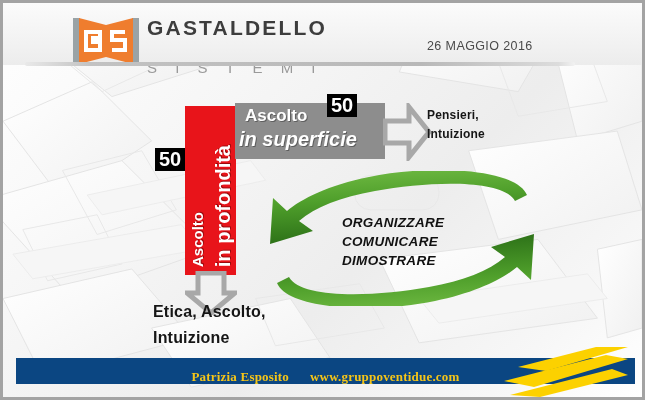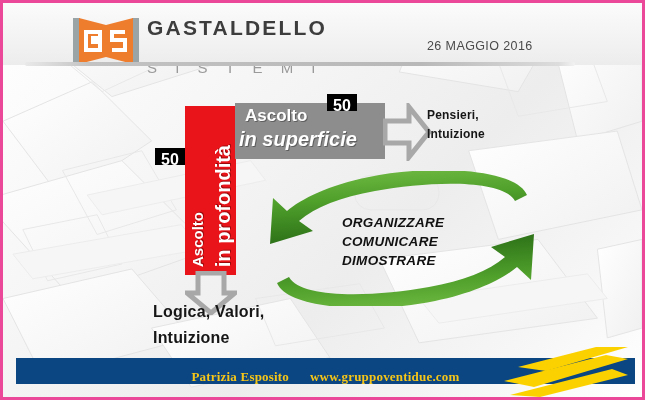--- a/index.html
+++ b/index.html
@@ -5,21 +5,21 @@
 <style>
   html,body{margin:0;padding:0;background:#555;}
   body{font-family:"Liberation Sans",sans-serif;}
 
   #slide{
     position:relative;
     width:645px;height:400px;
     overflow:hidden;
     background:#ffffff;
     box-sizing:border-box;
-    border:3px solid #ec4899;
+    border:3px solid #a3a3a3;
   }
 
   
   .bg{position:absolute;inset:0;overflow:hidden;background:
       linear-gradient(135deg,#ffffff 0%,#f4f4f4 38%,#ededed 60%,#f7f7f7 85%,#ffffff 100%);}
   .bg svg{position:absolute;inset:0;width:100%;height:100%;}
   .bg-top-shade{position:absolute;left:0;right:0;top:0;height:62px;
       background:linear-gradient(180deg,#fbfbfb 0%,#f1f1f1 70%,#ececec 100%);}
 
   
@@ -45,21 +45,21 @@
       color:#ffffff;text-shadow:1px 1px 0 #5f5f5f;white-space:nowrap;font-style:italic;}
 
   .red-bar{position:absolute;left:182px;top:103px;width:51px;height:169px;
       background:#e8141a;}
   .red-bar .vt{position:absolute;writing-mode:vertical-rl;transform:rotate(180deg);
       color:#ffffff;font-weight:bold;text-shadow:1px 1px 0 #9a0a0d;}
   .red-bar .v1{font-size:15px;left:4px;bottom:8px;}
   .red-bar .v2{font-size:20px;right:1px;bottom:8px;}
 
   .badge{position:absolute;background:#000000;color:#ffffff;font-weight:bold;
-      font-size:16px;text-align:center;line-height:23px;width:30px;height:17px;
+      font-size:20px;text-align:center;line-height:23px;width:30px;height:23px;
       font-family:"Liberation Sans",sans-serif;}
   .badge-left{left:152px;top:145px;}
   .badge-top{left:324px;top:91px;}
 
   .arrow-right{position:absolute;left:380px;top:100px;width:48px;height:58px;}
   .arrow-down{position:absolute;left:182px;top:268px;width:52px;height:44px;}
 
   .green-wrap{position:absolute;left:262px;top:168px;width:275px;height:135px;}
 
   .text-right{position:absolute;left:424px;top:103px;font-size:12px;font-weight:bold;
@@ -200,21 +200,21 @@
     <div>COMUNICARE</div>
     <div>DIMOSTRARE</div>
   </div>
 
   <div class="text-right">
     <div>Pensieri,</div>
     <div>Intuizione</div>
   </div>
 
   <div class="text-bottom">
-    <div>Logica, Valori,</div>
+    <div>Etica, Ascolto,</div>
     <div>Intuizione</div>
   </div>
 
   <div class="footer">
     <div class="footer-text">
       <span>Patrizia Esposito</span>
       <span class="sp"></span>
       <span>www.gruppoventidue.com</span>
     </div>
   </div>

